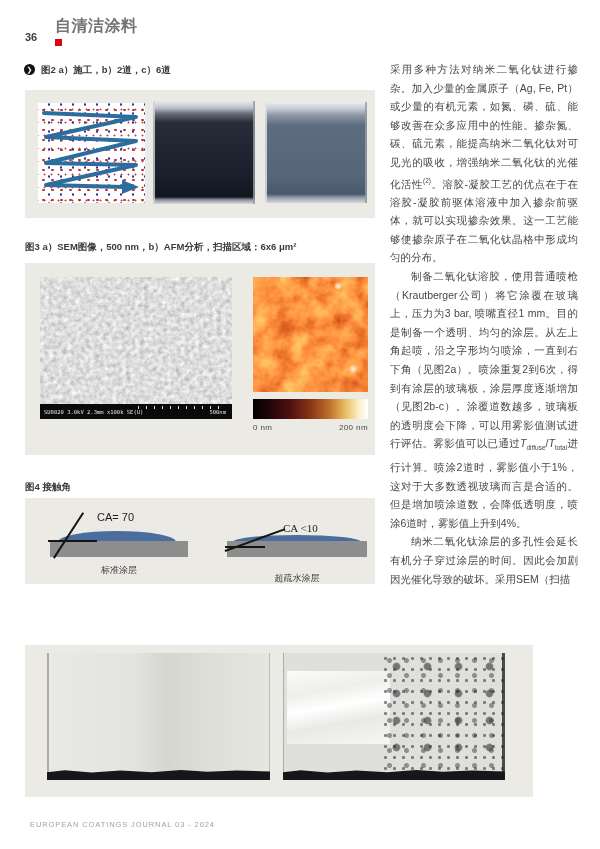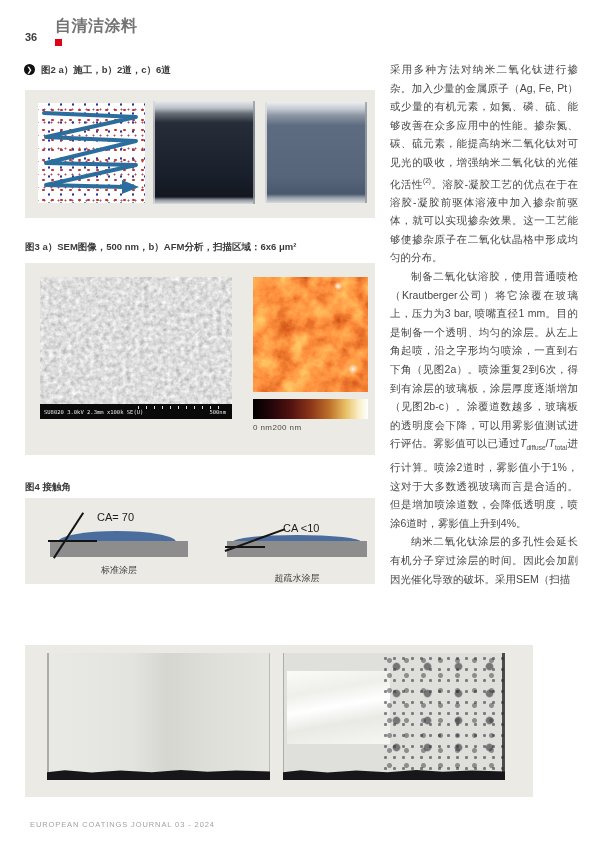--- a/index.html
+++ b/index.html
@@ -44,21 +44,21 @@
   .sem-scale { position:absolute; right:6px; top:1px; }
   .sem-ticks { position:absolute; right:6px; top:2px; width:88px; height:3px;
     background-image:repeating-linear-gradient(90deg,#ddd 0 1px, transparent 1px 8px); }
   .afm { left:228px; top:14px; width:115px; height:115px; background:#8a3a10; overflow:hidden; }
   .afm-noise { width:115px; height:115px; background:#a4581c; filter:url(#afmNoise); }
   .afm-spots { position:absolute; inset:0; background:
       radial-gradient(circle 6px at 74% 8%, rgba(255,255,255,.95), rgba(255,255,255,0) 70%),
       radial-gradient(circle 7px at 87% 80%, rgba(255,255,255,.9), rgba(255,255,255,0) 70%); }
   .afm-scalebar { left:228px; top:136px; width:115px; height:20px;
     background:linear-gradient(90deg,#000 0%,#24050a 16%,#521210 33%,#8a3518 50%,#bd6e28 66%,#e8bc60 80%,#faefc8 92%,#fff 100%); }
-  .afm-labels { position:absolute; left:228px; top:160px; width:115px; display:flex; justify-content:flex-start;
+  .afm-labels { position:absolute; left:228px; top:160px; width:115px; display:flex; justify-content:space-between;
     font-size:8px; color:#4a4a44; letter-spacing:.4px; }
   .fig4-cap { position:absolute; left:25px; top:481px; }
   .fig4-panel { left:25px; top:498px; width:350px; height:86px; }
   .substrate { position:absolute; height:16px; background:#8d8d8d; }
   .droplet { position:absolute; background:#4a6d9e; border-radius:50% 50% 0 0 / 100% 100% 0 0; }
   .tline { position:absolute; height:2.4px; background:#141414; transform-origin:left center; }
   .angle-label { position:absolute; font-size:11px; color:#1d1d1d; }
   .coat-label { position:absolute; font-size:9px; color:#3a3a3a; text-align:center; }
   .fig5-cap { position:absolute; left:25px; top:596px; width:552px; }
   .fig5-panel { left:25px; top:645px; width:508px; height:152px; }
@@ -170,21 +170,21 @@
       <div class="tline" style="left:29px; top:59px; width:54px; transform:rotate(-57deg);"></div>
       <div class="angle-label" style="left:72px; top:13px;">CA= 70</div>
       <div class="coat-label" style="left:25px; top:66px; width:138px;">标准涂层</div>
     </div>
 
     <div>
       <div class="droplet" style="left:208px; top:37px; width:128px; height:7px;"></div>
       <div class="substrate" style="left:202px; top:43px; width:140px;"></div>
       <div class="tline" style="left:200px; top:48px; width:40px;"></div>
       <div class="tline" style="left:200px; top:52px; width:64px; transform:rotate(-20deg);"></div>
-      <div class="angle-label" style="left:258px; top:24px;">CA &lt;10</div>
+      <div class="angle-label" style="left:258px; top:24px;font-family:Liberation Serif, serif;">CA &lt;10</div>
       <div class="coat-label" style="left:202px; top:74px; width:140px;">超疏水涂层</div>
     </div>
   </div>
 
   <div class="panel fig5-panel">
     <div class="photo photo-powder">
       <div class="photo-bottom"></div>
     </div>
     <div class="photo photo-water">
       <div class="water-sheet"></div>

